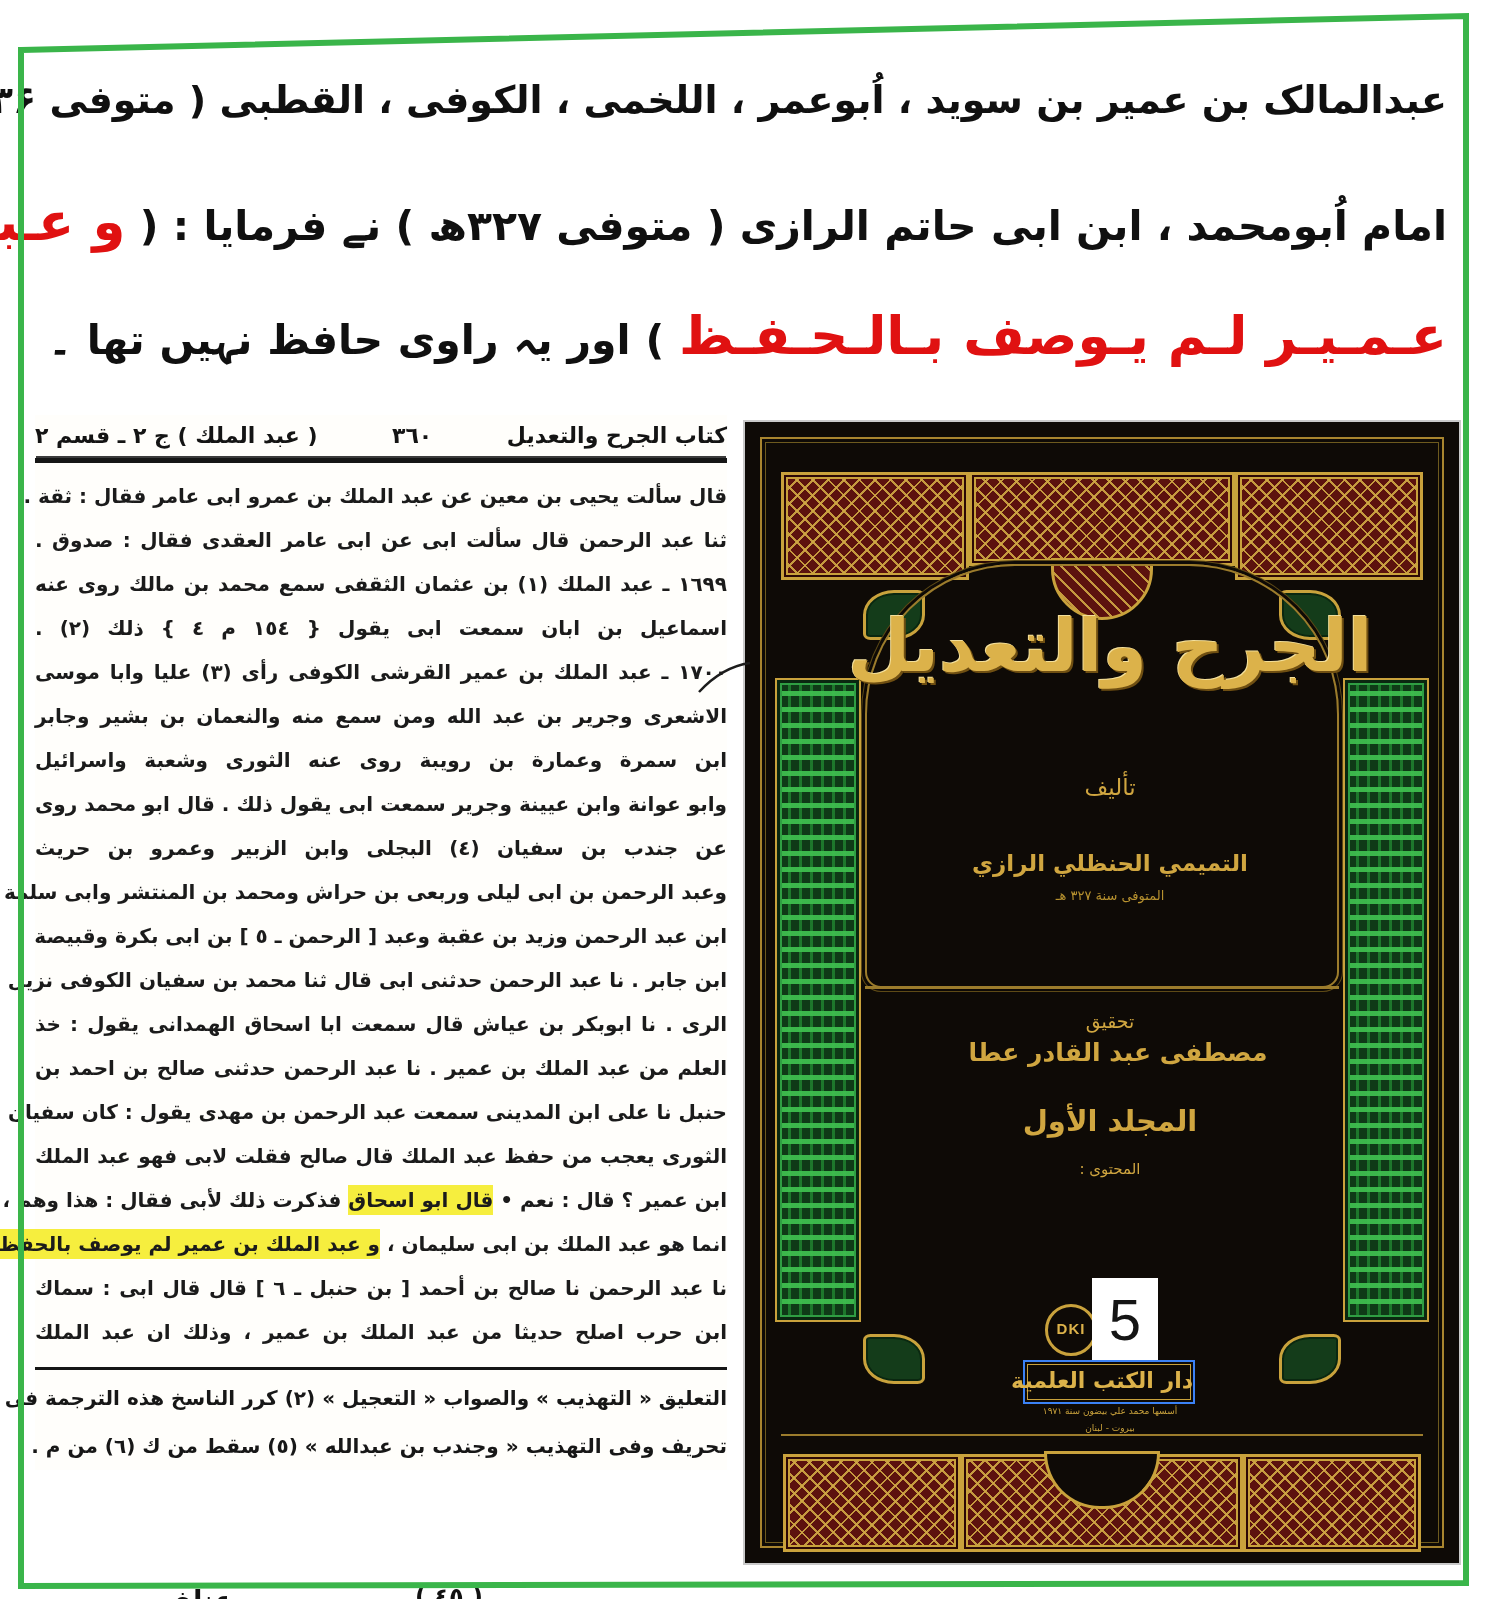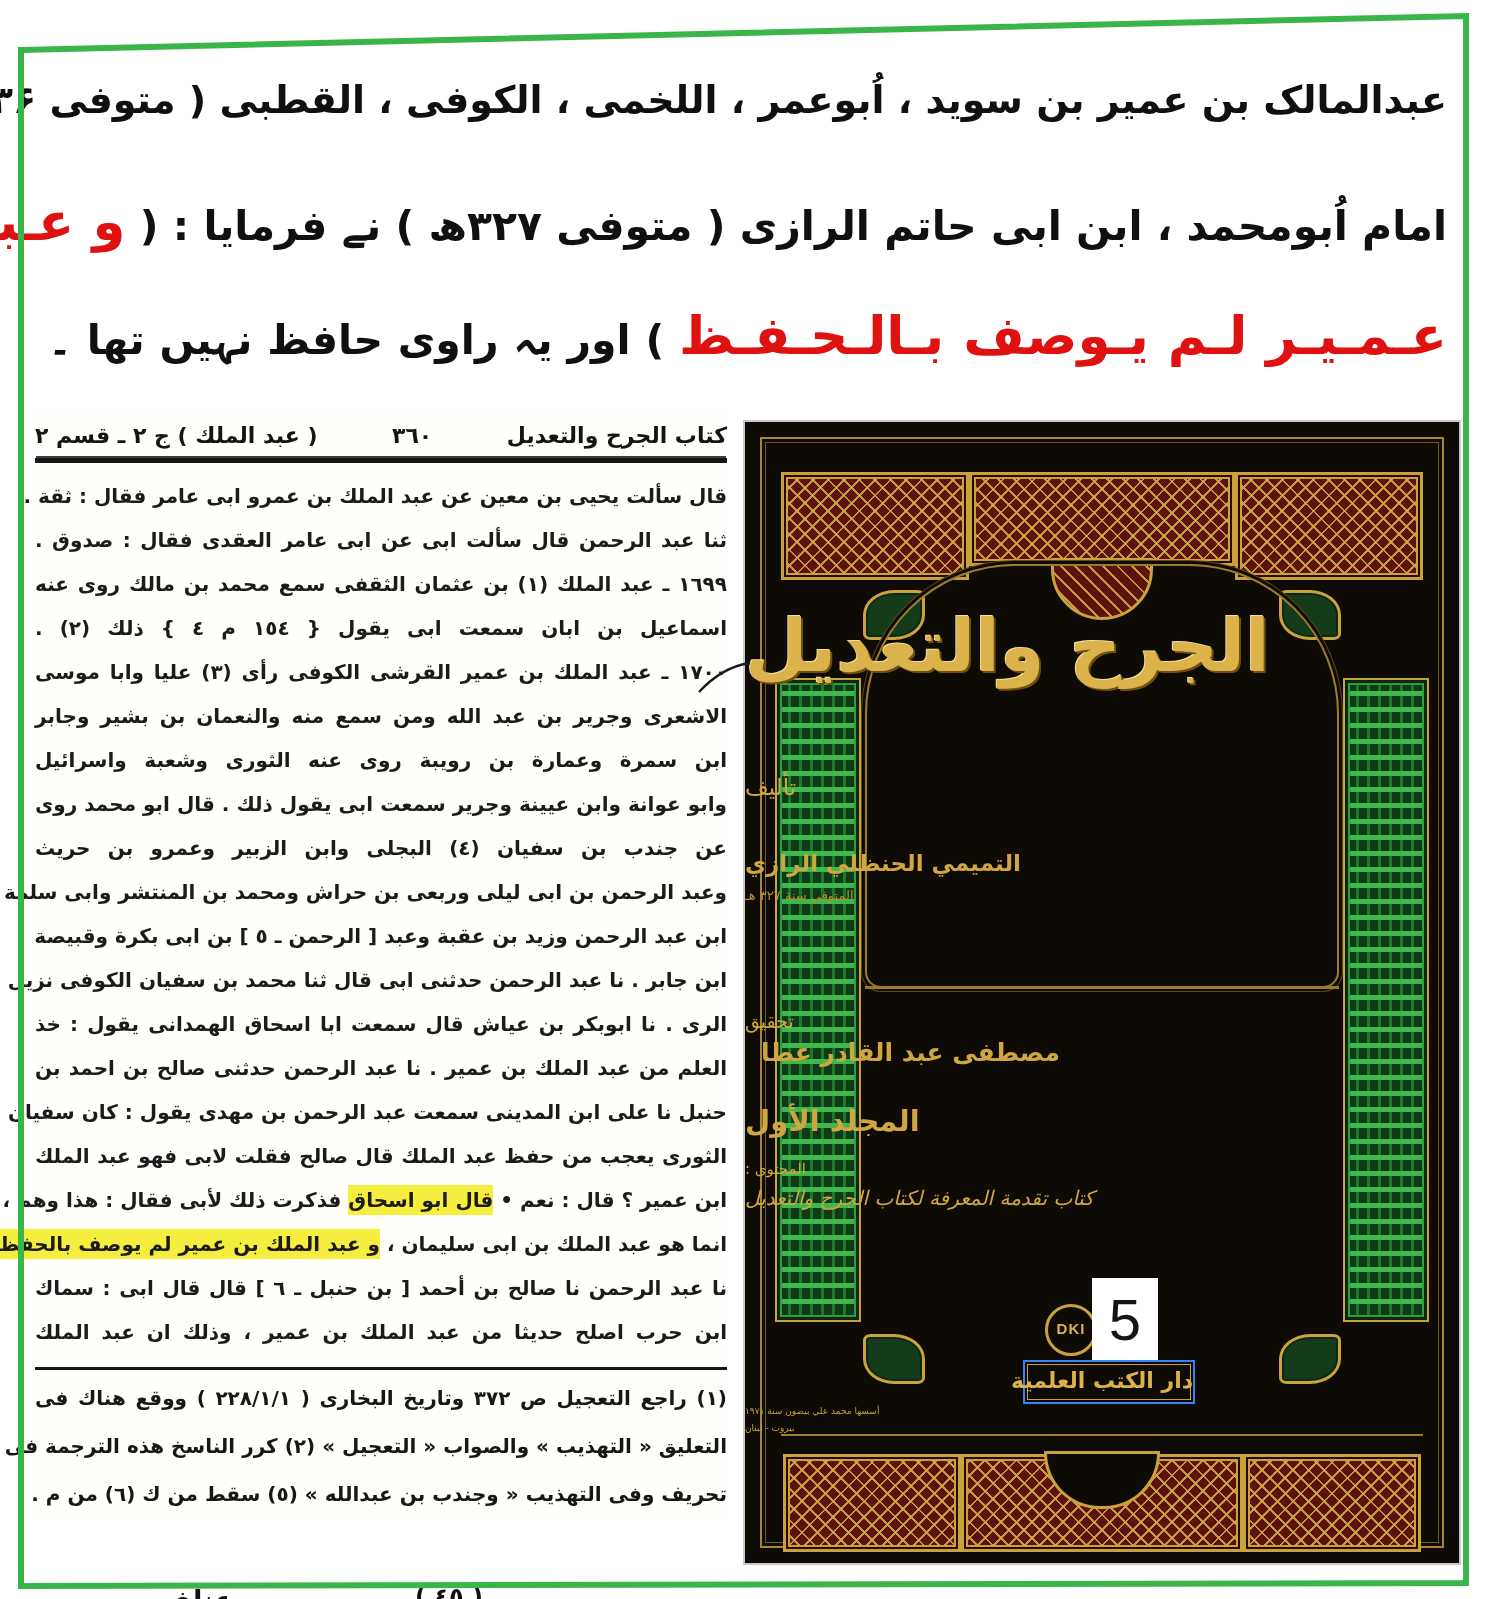--- a/index.html
+++ b/index.html
@@ -57,21 +57,21 @@
     border:2px solid #c9a23c;box-shadow:inset 0 0 0 3px #0a2710,inset 0 0 0 5px #2f9e43;}
   .gcol-left{left:30px;} .gcol-right{right:30px;}
   .curl{width:56px;height:44px;border:3px solid #c9a23c;border-radius:50% 12% 50% 12%;
     background:#143c1a;box-shadow:inset 0 0 0 2px #0a2710;}
   .curl1{left:118px;top:168px;} .curl2{right:118px;top:168px;transform:scaleX(-1);}
   .curl3{left:118px;top:912px;transform:scaleY(-1);} .curl4{right:118px;top:912px;transform:scale(-1,-1);}
   .mihrab{left:120px;right:120px;top:142px;height:420px;border:2px solid #9c7c2c;
     border-radius:150px 150px 16px 16px;box-shadow:0 0 0 3px #0e0a06,0 0 0 4px #5e4a16;}
   .gold-hr1{left:120px;right:120px;top:564px;height:3px;background:#9c7c2c;}
   .gold-hr2{left:36px;right:36px;top:1012px;height:2px;background:#9c7c2c;}
-  .ctext{left:0;right:0;text-align:left;color:#d0a640;direction:rtl;white-space:nowrap;}
+  .ctext{left:16px;right:0;text-align:center;color:#d0a640;direction:rtl;white-space:nowrap;}
   .cov-title{top:182px;font-size:72px;font-weight:bold;color:#dcb24a;
     text-shadow:2px 2px 0 #6f4f12,-1px -1px 0 #f3df9a;}
   .cov-tasnif{top:352px;font-size:23px;}
   .cov-author1{top:394px;font-size:18px;}
   .cov-author2{top:428px;font-size:23px;font-weight:bold;}
   .cov-death{top:466px;font-size:13px;color:#b8922f;}
   .cov-tahqiq{top:588px;font-size:19px;}
   .cov-editor{top:616px;font-size:25px;font-weight:bold;padding-left:16px;}
   .cov-volume{top:682px;font-size:29px;font-weight:bold;}
   .cov-contents-label{top:738px;font-size:15px;}
@@ -127,21 +127,20 @@
       <div class="scan-line"><span>العلم من عبد الملك بن عمير . نا عبد الرحمن حدثنى صالح بن احمد بن</span></div>
       <div class="scan-line"><span>حنبل نا على ابن المدينى سمعت عبد الرحمن بن مهدى يقول : كان سفيان</span></div>
       <div class="scan-line"><span>الثورى يعجب من حفظ عبد الملك قال صالح فقلت لابى فهو عبد الملك</span></div>
       <div class="scan-line"><span>ابن عمير ؟ قال : نعم •</span> <span class="hl">قال ابو اسحاق</span> <span>فذكرت ذلك لأبى فقال : هذا وهم ،</span></div>
       <div class="scan-line"><span>انما هو عبد الملك بن ابى سليمان ،</span> <span class="hl">و عبد الملك بن عمير لم يوصف بالحفظ •</span></div>
       <div class="scan-line"><span>نا عبد الرحمن نا صالح بن أحمد [ بن حنبل ـ ٦ ] قال قال ابى : سماك</span></div>
       <div class="scan-line"><span>ابن حرب اصلح حديثا من عبد الملك بن عمير ، وذلك ان عبد الملك</span></div>
     </div>
   <div class="foot-rule"></div>
   <div class="scan-foot" id="scan-foot">
-      <div class="foot-line">(١) راجع التعجيل ص ٣٧٢ وتاريخ البخارى ( ٢٢٨/١/١ ) ووقع هناك فى</div>
       <div class="foot-line">التعليق « التهذيب » والصواب « التعجيل » (٢) كرر الناسخ هذه الترجمة فى م</div>
       <div class="foot-line">تحريف وفى التهذيب « وجندب بن عبدالله » (٥) سقط من ك (٦) من م .</div>
     </div>
 </div>
 <div class="frag frag1">عنلف</div>
 <div class="frag frag2">( ٤٥ )</div>
 
 <div class="cover">
   <div class="cover-frame"></div>
   <div class="orn orn-left"></div>
@@ -158,21 +157,20 @@
   <div class="gold-hr1"></div>
   <div class="gold-hr2"></div>
   <div class="ctext cov-title">الجرح والتعديل</div>
   <div class="ctext cov-tasnif">تأليف</div>
   <div class="ctext cov-author2">التميمي الحنظلي الرازي</div>
   <div class="ctext cov-death">المتوفى سنة ٣٢٧ هـ</div>
   <div class="ctext cov-tahqiq">تحقيق</div>
   <div class="ctext cov-editor">مصطفى عبد القادر عطا</div>
   <div class="ctext cov-volume">المجلد الأول</div>
   <div class="ctext cov-contents-label">المحتوى :</div>
-  <div class="ctext cov-contents">كتاب تقدمة المعرفة لكتاب الجرح والتعديل</div>
   <div class="dki">DKI</div>
   <div class="sticker">5</div>
   <div class="pub-banner">دار الكتب العلمية</div>
   <div class="ctext pub-sub1">أسسها محمد علي بيضون سنة ١٩٧١</div>
   <div class="ctext pub-sub2">بيروت - لبنان</div>
   <div class="orn orn-bl"></div>
   <div class="orn orn-br"></div>
   <div class="orn arch-bottom"></div>
   <div class="dome-b"></div>
 </div>

